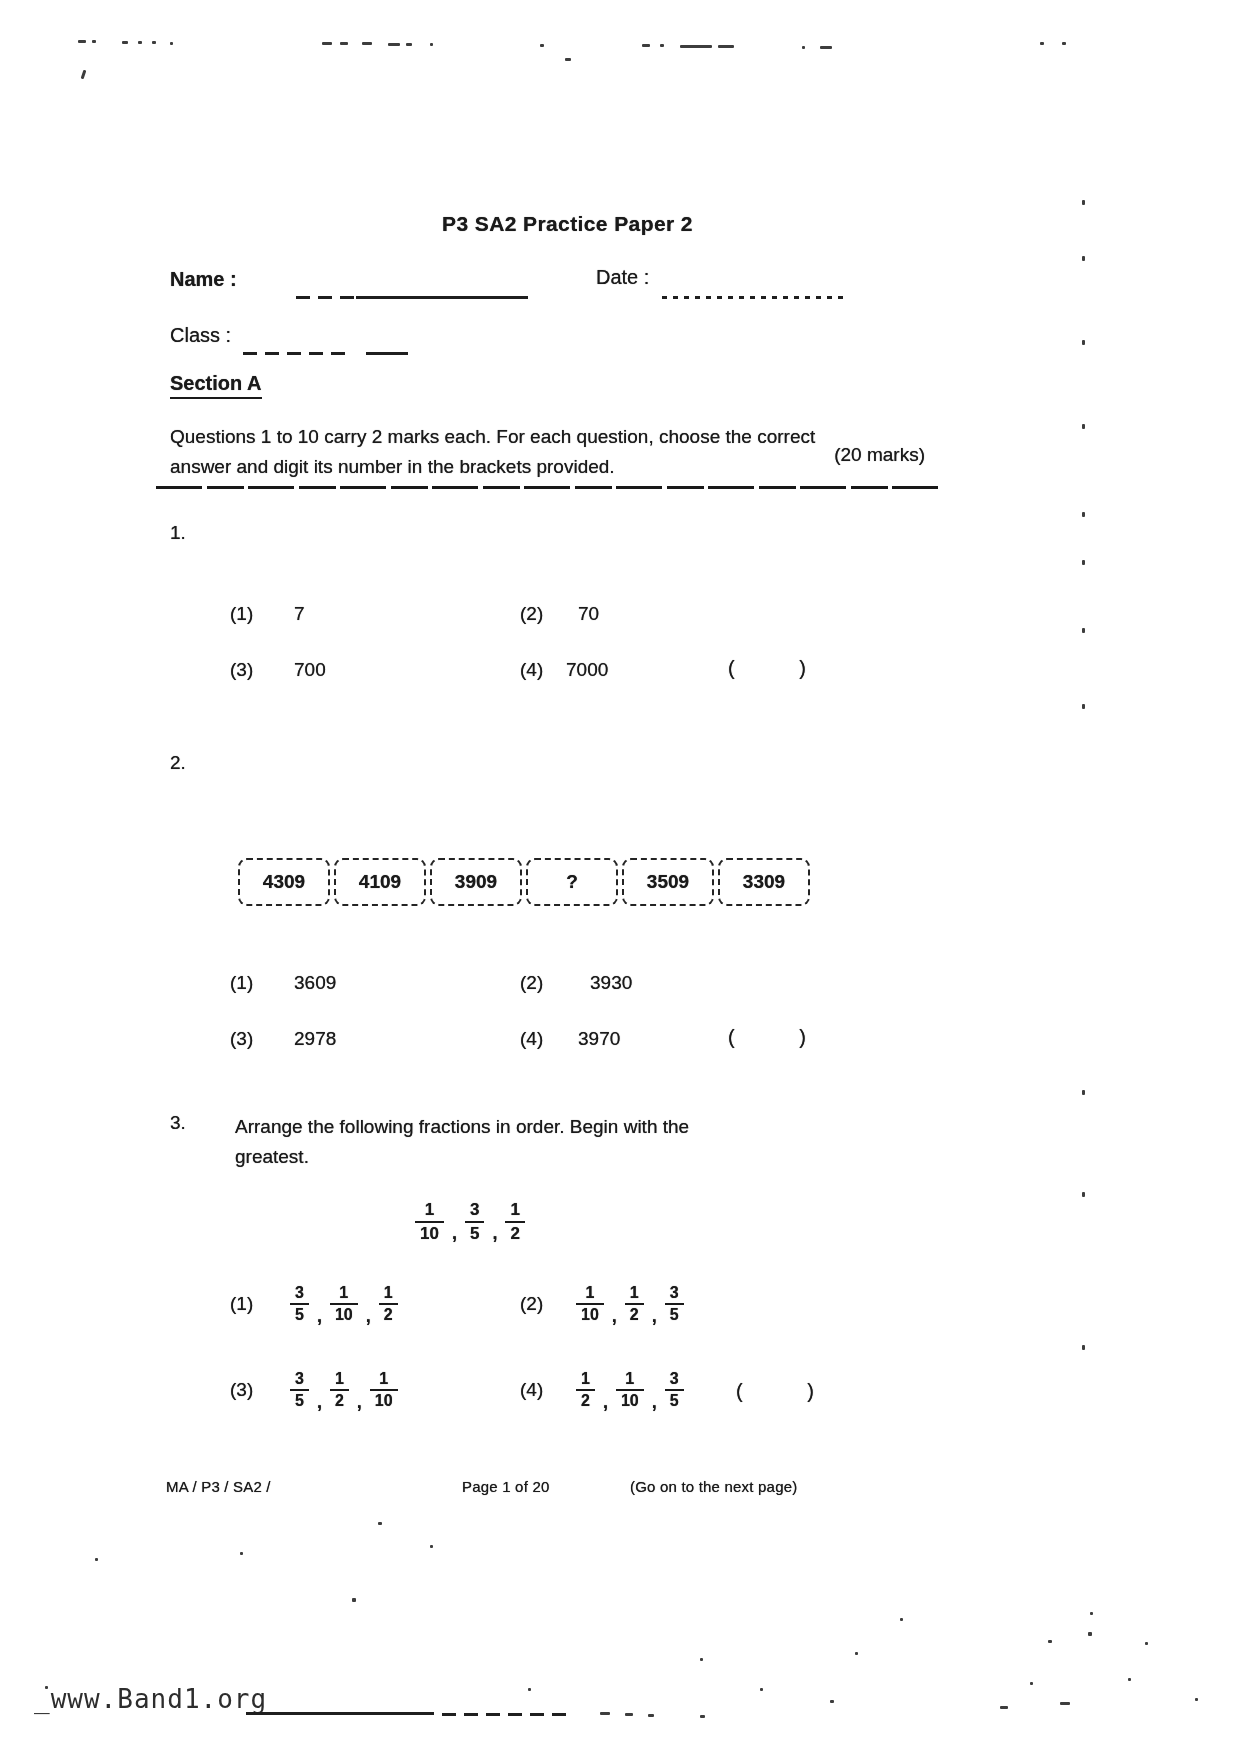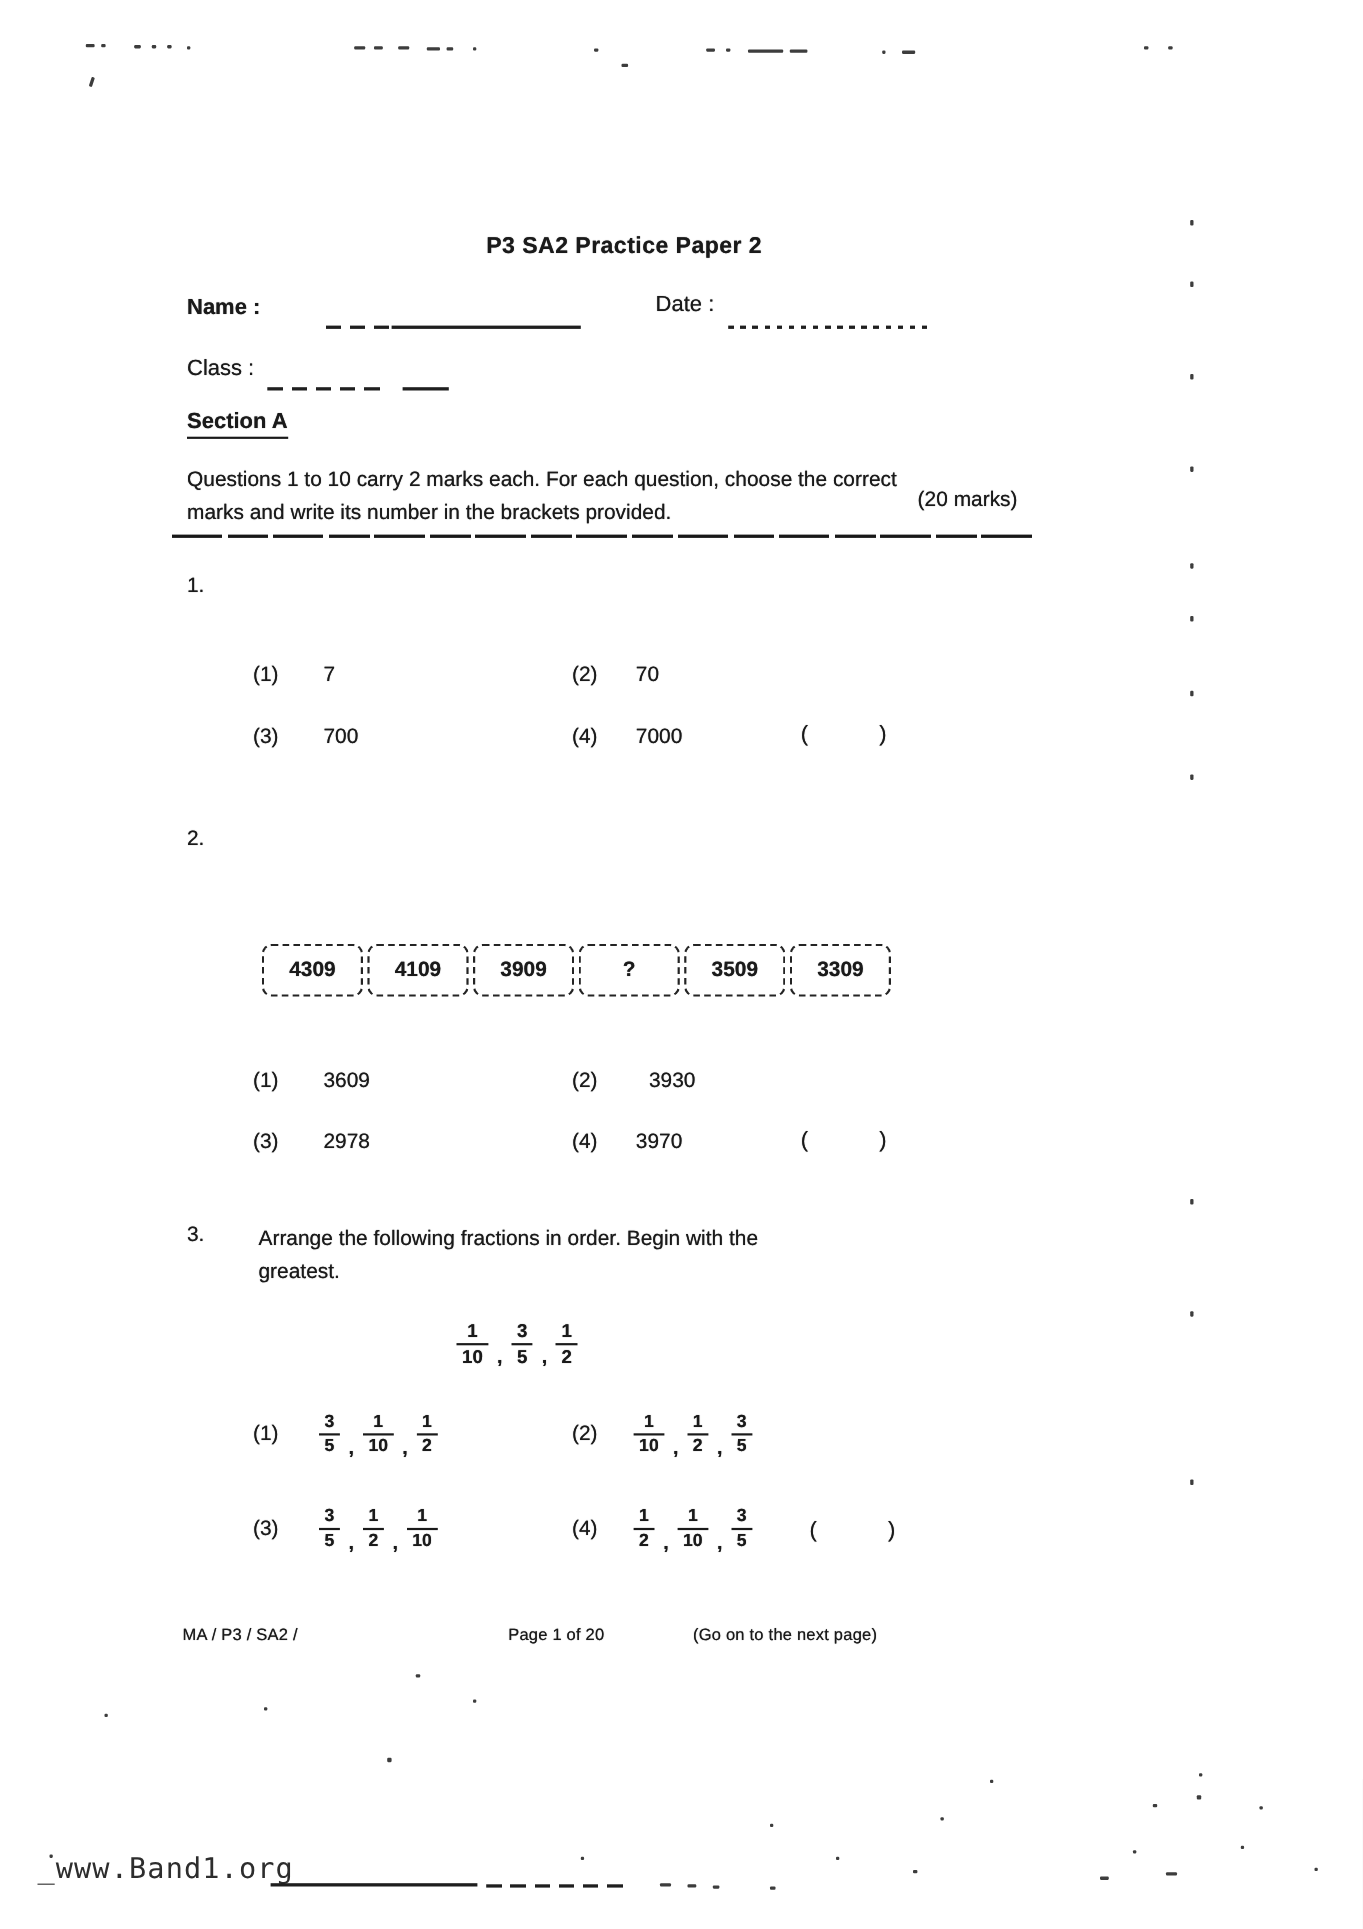--- a/index.html
+++ b/index.html
@@ -53,21 +53,21 @@
   <div class="abs line-dot" style="left:662px;top:296px;width:184px;"></div>
 
   <div class="abs lbl" style="left:170px;top:324px;">Class :</div>
   <div class="abs line-dash" style="left:243px;top:352px;width:106px;"></div>
   <div class="abs line-solid" style="left:366px;top:352px;width:42px;"></div>
 
   <div class="abs sec" style="left:170px;top:372px;">Section A</div>
 
   <div class="abs instr" style="left:170px;top:410px;width:760px;margin-top:12px;">
     <span>Questions 1 to 10 carry 2 marks each.  For each question, choose the correct</span><br>
-    <span>marks and write its number in the brackets provided.</span>
+    <span>answer and digit its number in the brackets provided.</span>
   </div>
   <div class="abs instr" style="right:314px;top:440px;text-align:right;">(20 marks)</div>
 
   <div class="abs rule" style="left:156px;top:486px;width:784px;"></div>
 
   <div class="abs qnum" style="left:170px;top:522px;">1.</div>
 
   <div class="abs opt" style="left:230px;top:603px;">
     <span class="olabel">(1)</span>
     <span class="oval" style="margin-left:18px;">7</span>
@@ -75,21 +75,21 @@
   <div class="abs opt" style="left:520px;top:603px;">
     <span class="olabel">(2)</span>
     <span class="oval" style="margin-left:12px;">70</span>
   </div>
   <div class="abs opt" style="left:230px;top:659px;">
     <span class="olabel">(3)</span>
     <span class="oval" style="margin-left:18px;">700</span>
   </div>
   <div class="abs opt" style="left:520px;top:659px;">
     <span class="olabel">(4)</span>
-    <span class="oval" style="margin-left:12px;">7000</span>
+    <span class="oval" style="">7000</span>
   </div>
   <div class="abs brackets" style="left:728px;top:657px;">
     <span>(</span>
     <span>)</span>
   </div>
 
   <div class="abs qnum" style="left:170px;top:752px;">2.</div>
 
   <div class="abs pattern" style="left:238px;top:858px;">
     <div class="pbox">4309</div>

